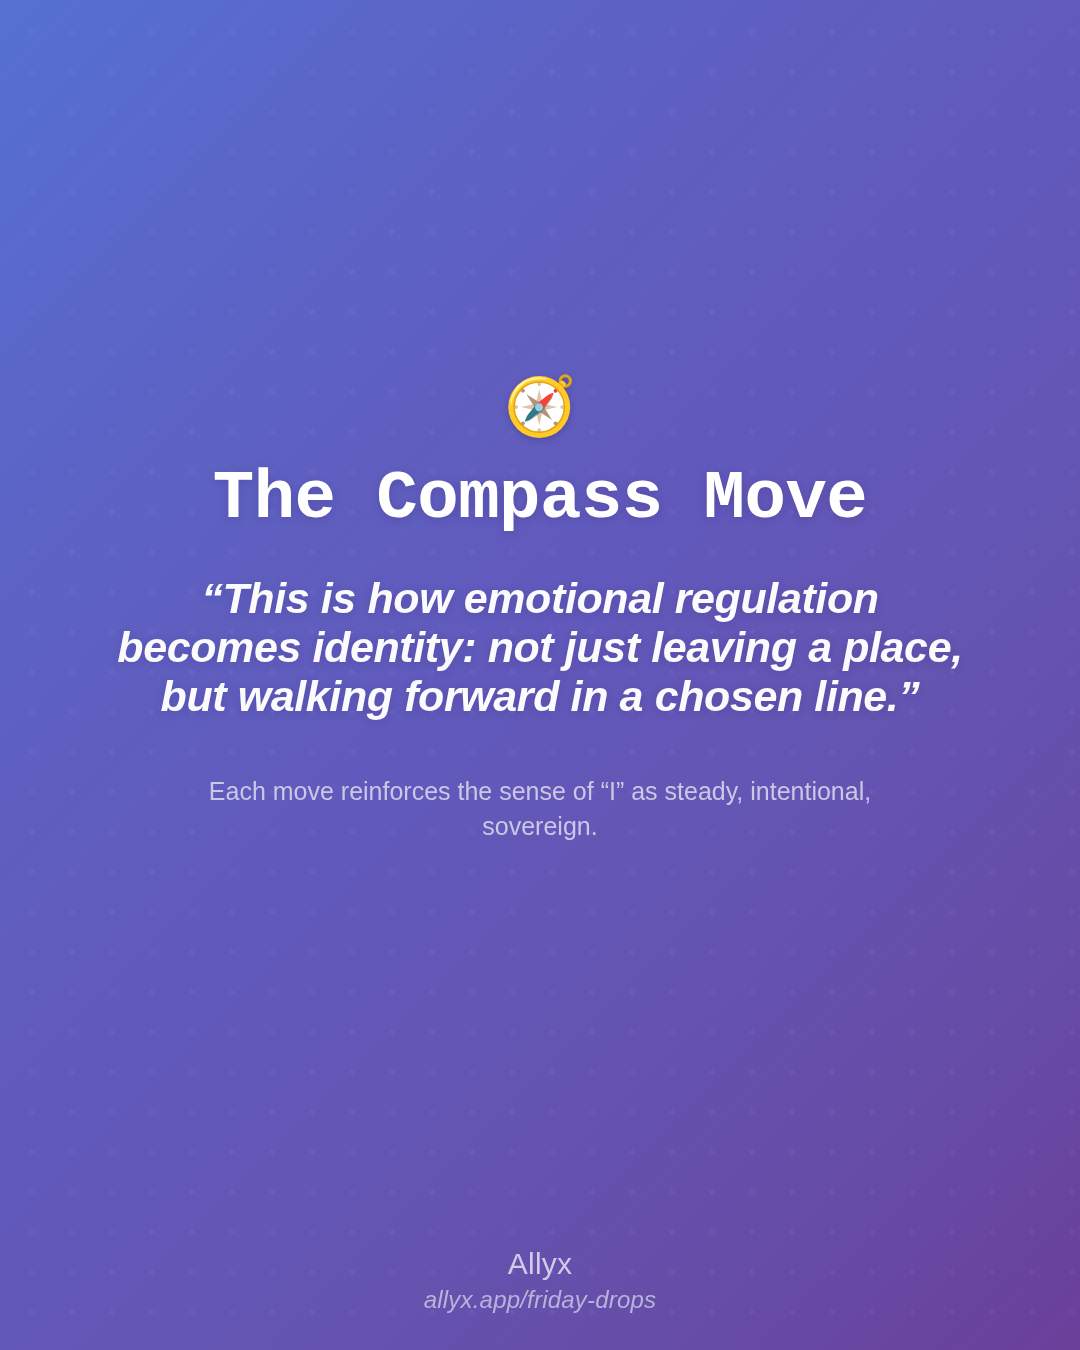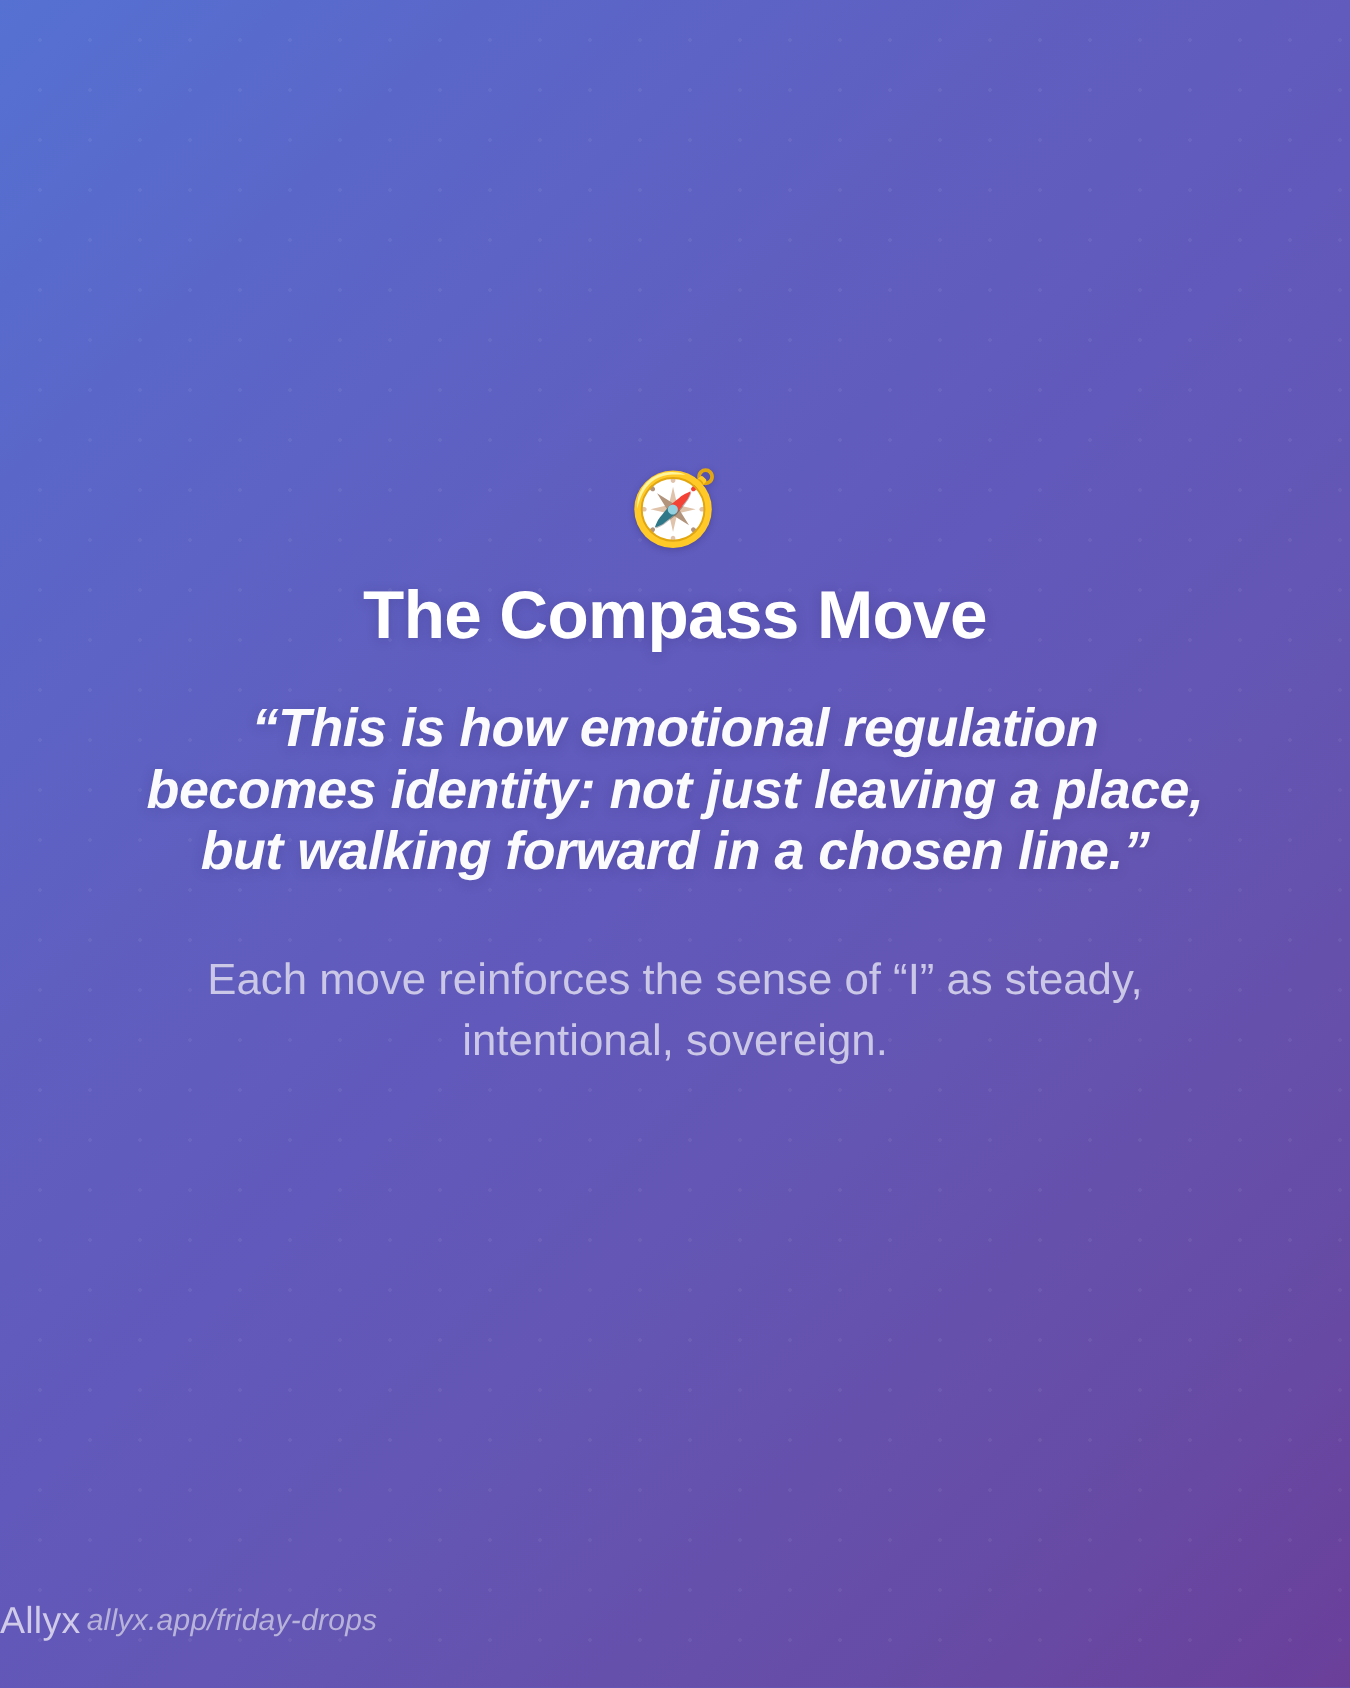--- a/index.html
+++ b/index.html
@@ -63,27 +63,27 @@
     align-items: center;
     justify-content: center;
     font-family: "DejaVu Sans", sans-serif;
     text-shadow: 0 2px 6px rgba(30, 20, 70, 0.25);
   }
 
   .headline {
     margin: 0;
     padding: 0 60px;
     margin-top: 26px;
-    font-size: 54px;
+    font-size: 69px;
     font-weight: 700;
     letter-spacing: -0.5px;
     color: #ffffff;
     text-align: center;
     line-height: 1.0;
-    font-family: Liberation Sans, sans-serif;
+    font-family: Liberation Mono, monospace;
     text-shadow: 0 2px 10px rgba(40, 25, 90, 0.20);
   }
 
   .quote {
     margin: 0;
     margin-top: 40px;
     padding: 0 112px;
     font-size: 43px;
     font-weight: 700;
     font-style: italic;
@@ -92,36 +92,36 @@
     line-height: 1.145;
     letter-spacing: -0.4px;
     font-family: "Liberation Sans", sans-serif;
     text-shadow: 0 2px 10px rgba(40, 25, 90, 0.18);
   }
 
   .subtext {
     margin: 0;
     margin-top: 52px;
     padding: 0 148px;
-    font-size: 35px;
+    font-size: 25px;
     font-weight: 400;
     color: #cbc7e6;
     text-align: center;
     line-height: 1.42;
     letter-spacing: 0px;
     font-family: "Liberation Sans", sans-serif;
   }
 
   .footer {
     position: absolute;
     left: 0;
     right: 0;
     bottom: 36px;
     display: flex;
-    flex-direction: row;
+    flex-direction: column;
     align-items: center;
     gap: 5px;
   }
 
   .footer-brand {
     font-size: 30px;
     font-weight: 400;
     color: #cfcbe8;
     letter-spacing: 0.2px;
     font-family: "Liberation Sans", sans-serif;

